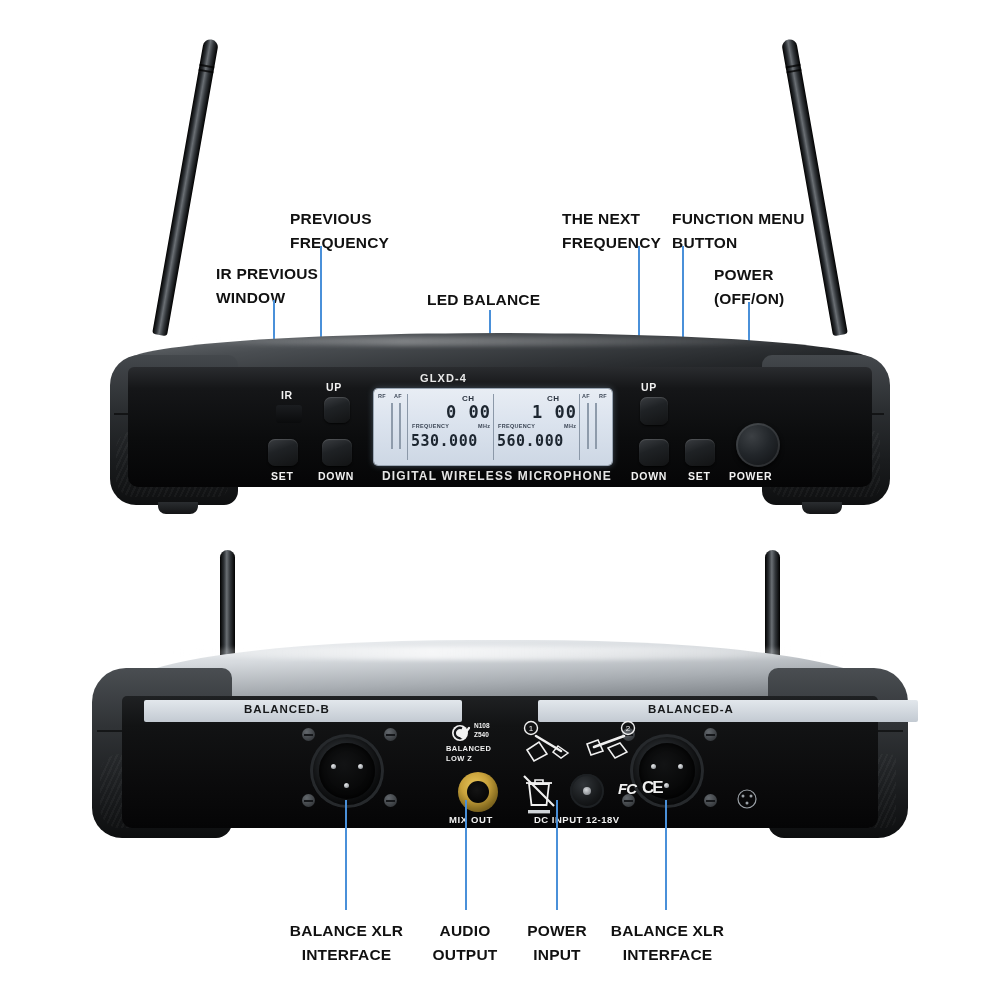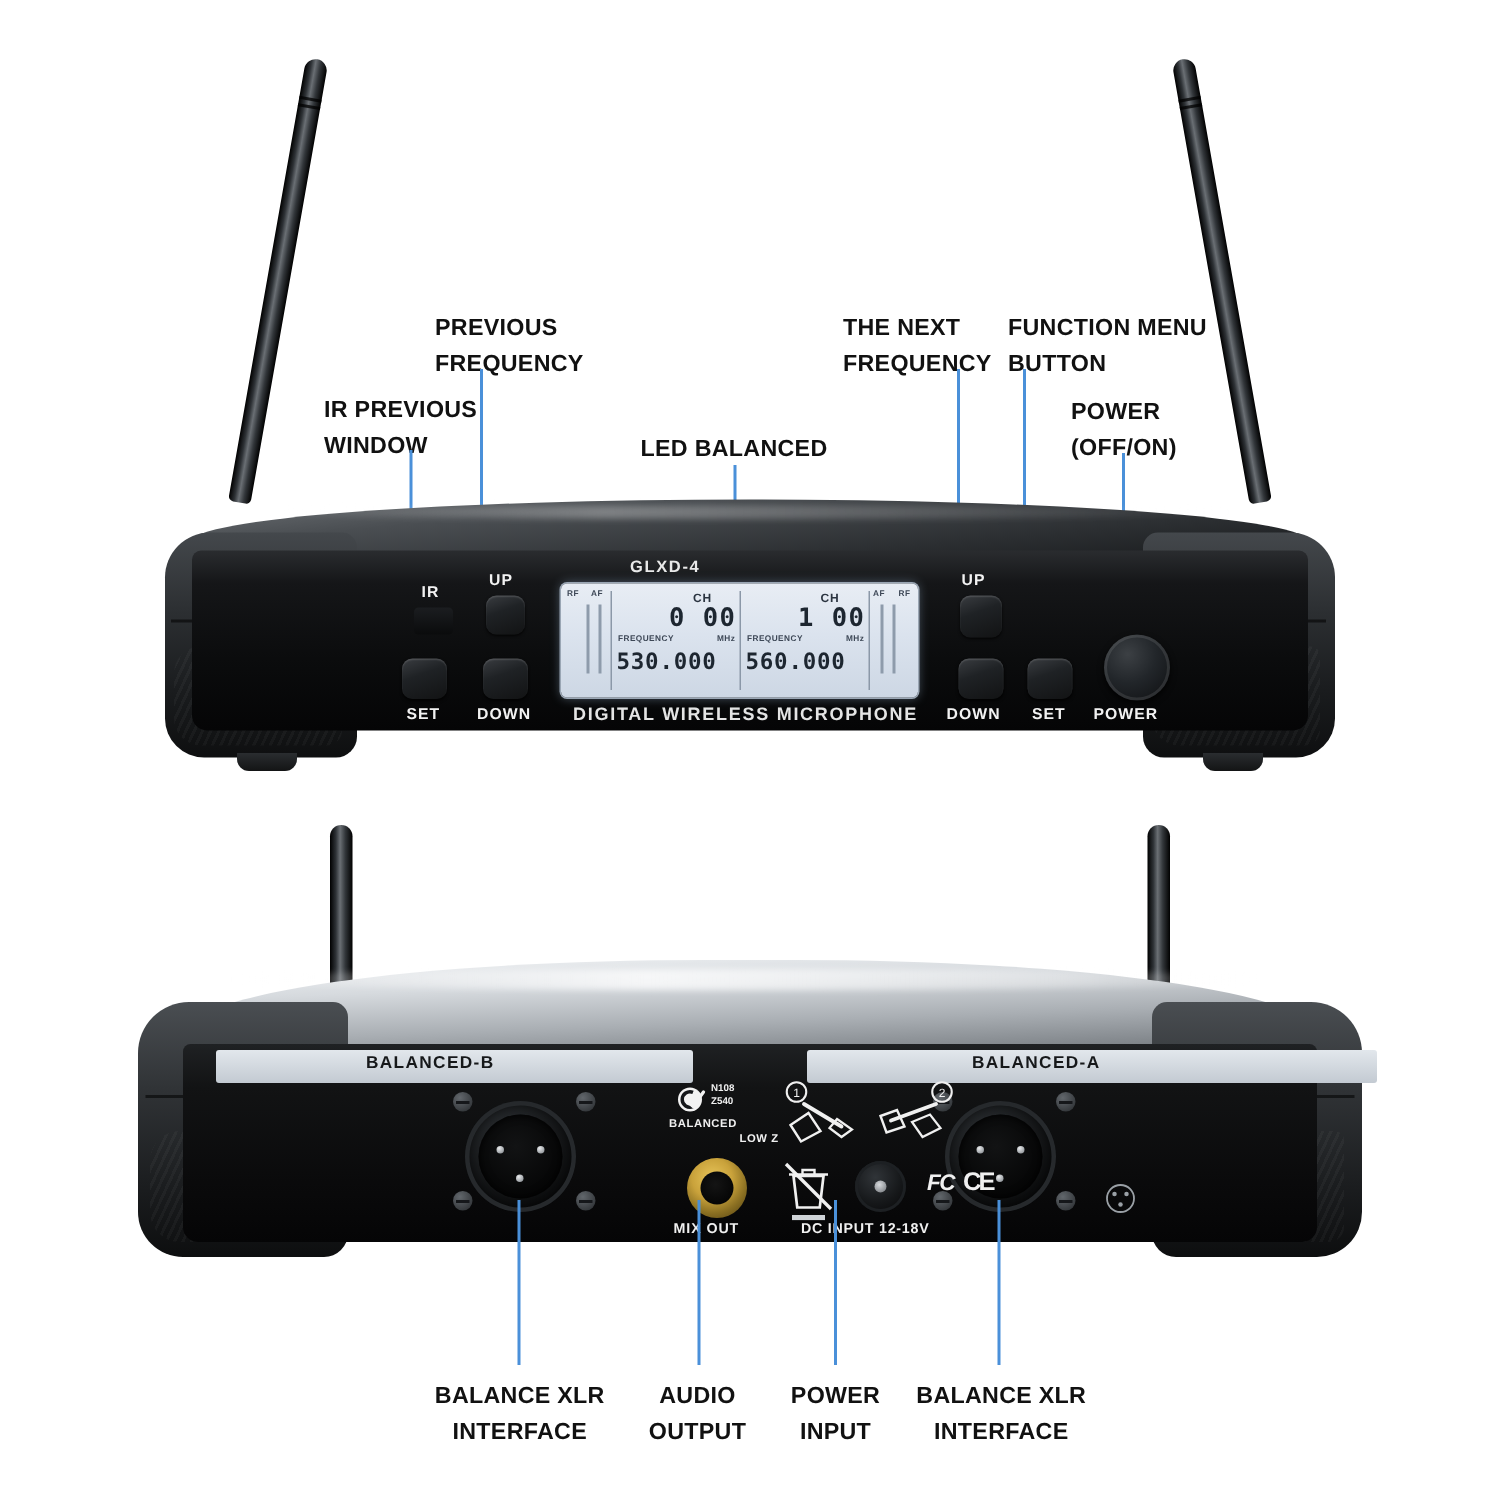--- a/index.html
+++ b/index.html
@@ -132,21 +132,21 @@
 
   <div class="callout" style="left:216px;top:262px;">
     <div>IR PREVIOUS</div>
     <div>WINDOW</div>
   </div>
   <div class="callout" style="left:290px;top:207px;">
     <div>PREVIOUS</div>
     <div>FREQUENCY</div>
   </div>
   <div class="callout" style="left:427px;top:288px;">
-    <div>LED BALANCED</div>
+    <div>LED BALANCE</div>
   </div>
   <div class="callout" style="left:562px;top:207px;">
     <div>THE NEXT</div>
     <div>FREQUENCY</div>
   </div>
   <div class="callout" style="left:672px;top:207px;">
     <div>FUNCTION MENU</div>
     <div>BUTTON</div>
   </div>
   <div class="callout" style="left:714px;top:263px;">
@@ -296,21 +296,21 @@
       <div class="screw" style="left:582px;top:98px;"></div>
 
       <svg style="position:absolute;left:329px;top:27px;" width="22" height="22" viewBox="0 0 22 22">
         <circle cx="9" cy="10" r="8" fill="#f2f2f2"></circle>
         <path d="M11 5.2a5.2 5.2 0 1 0 0 9.6" stroke="#15171a" stroke-width="2.3" fill="none"></path>
         <path d="M7.5 11.5 L11 14.5 L18 5" stroke="#f2f2f2" stroke-width="2.2" fill="none" stroke-linecap="round"></path>
       </svg>
       <div class="wtxt" style="left:352px;top:26px;font-size:6.5px;">N108</div>
       <div class="wtxt" style="left:352px;top:35px;font-size:6.5px;">Z540</div>
       <div class="wtxt" style="left:324px;top:48px;font-size:7.5px;letter-spacing:.4px;">BALANCED</div>
-      <div class="wtxt" style="left:324px;top:58px;font-size:7.5px;letter-spacing:.4px;margin-left:47px;">LOW Z</div>
+      <div class="wtxt" style="left:324px;top:58px;font-size:7.5px;letter-spacing:.4px;">LOW Z</div>
 
       <svg style="position:absolute;left:392px;top:24px;" width="60" height="46" viewBox="0 0 60 46">
         <circle cx="17" cy="8" r="6.5" fill="none" stroke="#f0f0f0" stroke-width="1.4"></circle>
         <text x="17" y="11" font-size="8" fill="#f0f0f0" text-anchor="middle" font-family="Liberation Sans, sans-serif">1</text>
         <path d="M22 16 L47 31" stroke="#f0f0f0" stroke-width="2.6" stroke-linecap="round"></path>
         <path d="M13 30 L25 22 L33 34 L20 41 Z" fill="none" stroke="#f0f0f0" stroke-width="1.6"></path>
         <path d="M44 26 L54 33 L47 38 L39 32 Z" fill="none" stroke="#f0f0f0" stroke-width="1.5"></path>
       </svg>
       <svg style="position:absolute;left:460px;top:24px;" width="62" height="46" viewBox="0 0 62 46">
         <circle cx="46" cy="8" r="6.5" fill="none" stroke="#f0f0f0" stroke-width="1.4"></circle>

